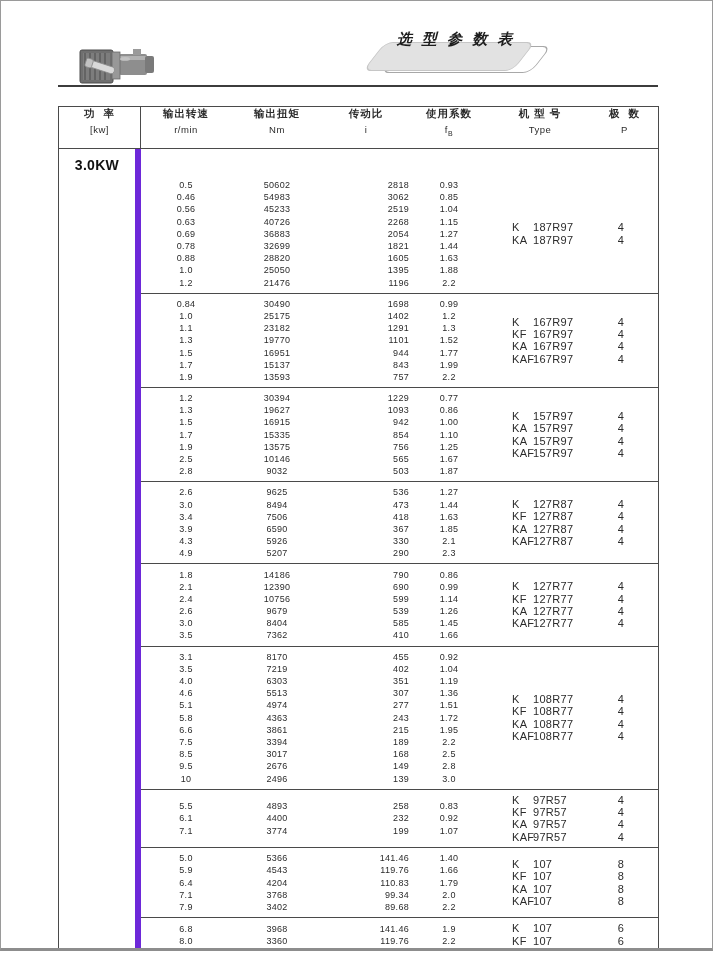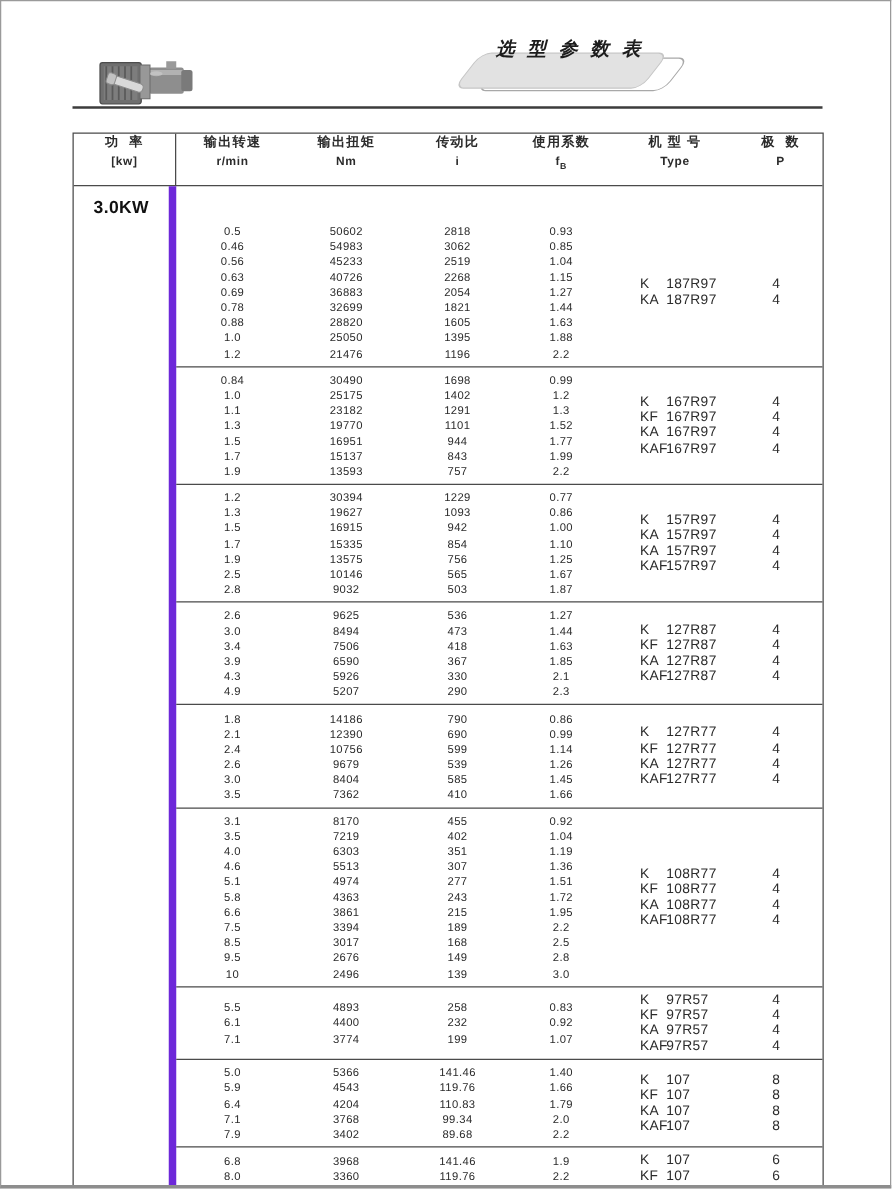--- a/index.html
+++ b/index.html
@@ -25,39 +25,39 @@
     font-size:15px; font-weight:bold; font-style:italic; letter-spacing:3px; color:#1c1c1c;
     white-space:nowrap;
   }
   .header-rule { position:absolute; left:57px; top:84px; width:600px; height:2px; background:#3c3c3c; }
 
   
   #param-table { position:absolute; left:57px; top:105px; width:601px; border:1px solid #4a4a4a; background:#fff; }
   .thead { display:flex; height:42px; border-bottom:1px solid #4a4a4a; }
   .th { display:flex; flex-direction:column; align-items:center; gap:3px; }
   .th .cn { font-size:10.5px; font-weight:bold; letter-spacing:1px; white-space:pre; }
-  .th .unit { font-size:9.5px; letter-spacing:0.5px;font-weight:bold; }
+  .th .unit { font-size:9.5px; letter-spacing:0.5px; }
   .th .unit sub { font-size:7px; }
   .th-power { flex:0 0 82px; border-right:1px solid #4a4a4a; }
   .th-speed { flex:0 0 90px; } .th-torque { flex:0 0 92px; }
   .th-ratio { flex:0 0 86px; } .th-fb { flex:0 0 80px; }
   .th-type { flex:0 0 102px; } .th-poles { flex:1; }
 
   .tbody { display:flex; }
   .power-cell {
     flex:0 0 82px; border-right:6px solid #6d28d9; text-align:center;
     padding-top:8px; font-weight:bold; font-size:14px; letter-spacing:0.3px; color:#111;
   }
   .groups { flex:1; display:flex; flex-direction:column; }
   .tgroup { display:flex; align-items:center; padding:4px 0; border-top:1px solid #4a4a4a; }
   .tgroup:first-child { border-top:none;margin-top:26px; }
   .rows { width:348px; }
   .drow { display:flex; height:12.2px; align-items:center; font-size:9px; letter-spacing:0.3px; }
   .cell { text-align:center; }
-  .c0 { width:90px; } .c1 { width:92px; } .c2 { width:86px; } .c3 { width:80px; }
+  .c0 { width:90px; } .c1 { width:92px; } .c2 { width:86px;text-align:right; } .c3 { width:80px; }
   .models { flex:1; }
   .mrow { display:flex; height:12.4px; align-items:flex-start; font-size:11px; letter-spacing:0.3px; }
   .mname { width:102px; padding-left:23px; white-space:nowrap; }
   .mprefix { display:inline-block; width:21px; }
   .mpoles { width:60px; text-align:center; }
 </style>
 </head>
 <body>
 
 <div id="page">

